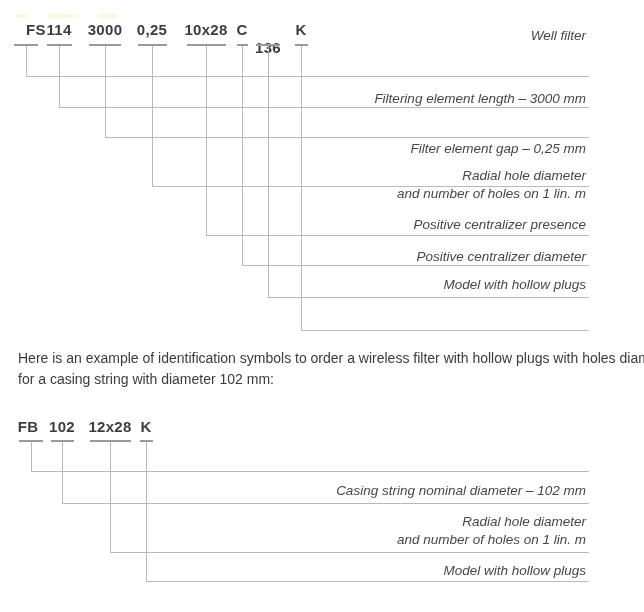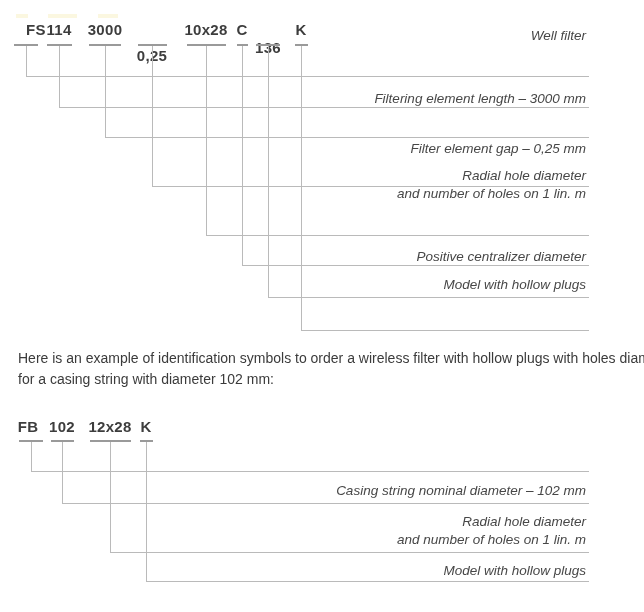--- a/index.html
+++ b/index.html
@@ -77,39 +77,42 @@
       <div class="tick" style="left: 46.5px; top: 44px; width: 25px;"></div>
       <div class="vline" style="left: 59px; top: 46px; height: 61px;"></div>
       <div class="hline" style="left: 59px; top: 107px; width: 530px;"></div>
       <div class="code-token" style="left: 105px; top: 22px;">3000</div>
       <div class="tick" style="left: 89px; top: 44px; width: 32px;"></div>
       <div class="vline" style="left: 105px; top: 46px; height: 91px;"></div>
       <div class="hline" style="left: 105px; top: 137px; width: 484px;"></div>
       <div class="dlabel" style="top: 90px;">
         <span class="pline">Filtering element length – 3000 mm</span>
       </div>
-      <div class="code-token" style="left: 152px; top: 22px; margin-top: 26px;">0,25</div>
+      <div class="code-token" style="left: 152px; top: 22px;">0,25</div>
       <div class="tick" style="left: 137.5px; top: 44px; width: 29px;"></div>
       <div class="vline" style="left: 152px; top: 46px; height: 140px;"></div>
       <div class="hline" style="left: 152px; top: 186px; width: 437px;"></div>
       <div class="dlabel" style="top: 140px;">
         <span class="pline">Filter element gap – 0,25 mm</span>
       </div>
       <div class="code-token" style="left: 206px; top: 22px;">10x28</div>
       <div class="tick" style="left: 186.5px; top: 44px; width: 39px;"></div>
       <div class="vline" style="left: 206px; top: 46px; height: 189px;"></div>
       <div class="hline" style="left: 206px; top: 235px; width: 383px;"></div>
       <div class="dlabel" style="top: 167px;">
         <span class="pline">Radial hole diameter</span>
         <span class="pline">and number of holes on 1 lin. m</span>
       </div>
       <div class="code-token" style="left: 242px; top: 22px;">C</div>
       <div class="tick" style="left: 236.5px; top: 44px; width: 11px;"></div>
       <div class="vline" style="left: 242px; top: 46px; height: 219px;"></div>
       <div class="hline" style="left: 242px; top: 265px; width: 347px;"></div>
+      <div class="dlabel" style="top: 216px;">
+        <span class="pline">Positive centralizer presence</span>
+      </div>
       <div class="code-token" style="left: 268px; top: 40px;">136</div>
       <div class="tick" style="left: 256px; top: 44px; width: 24px;"></div>
       <div class="vline" style="left: 268px; top: 46px; height: 251px;"></div>
       <div class="hline" style="left: 268px; top: 297px; width: 321px;"></div>
       <div class="dlabel" style="top: 248px;">
         <span class="pline">Positive centralizer diameter</span>
       </div>
       <div class="code-token" style="left: 301px; top: 22px;">K</div>
       <div class="tick" style="left: 294.5px; top: 44px; width: 13px;"></div>
       <div class="vline" style="left: 301px; top: 46px; height: 284px;"></div>

